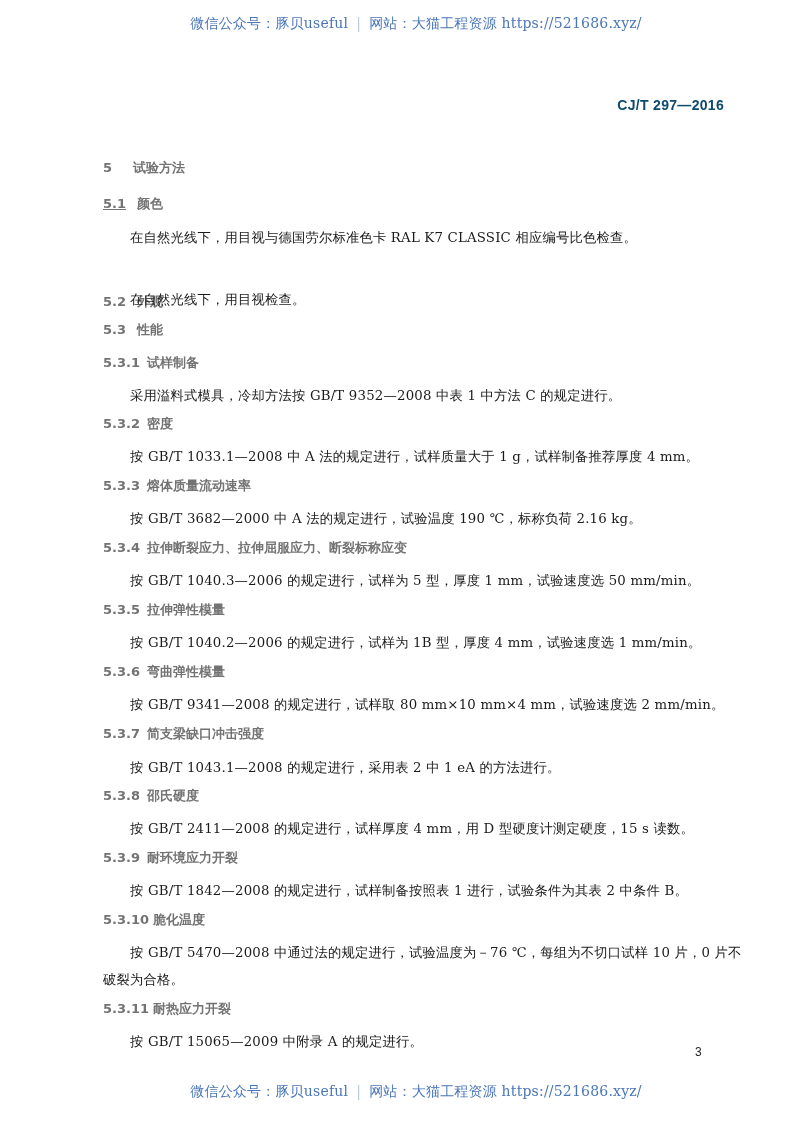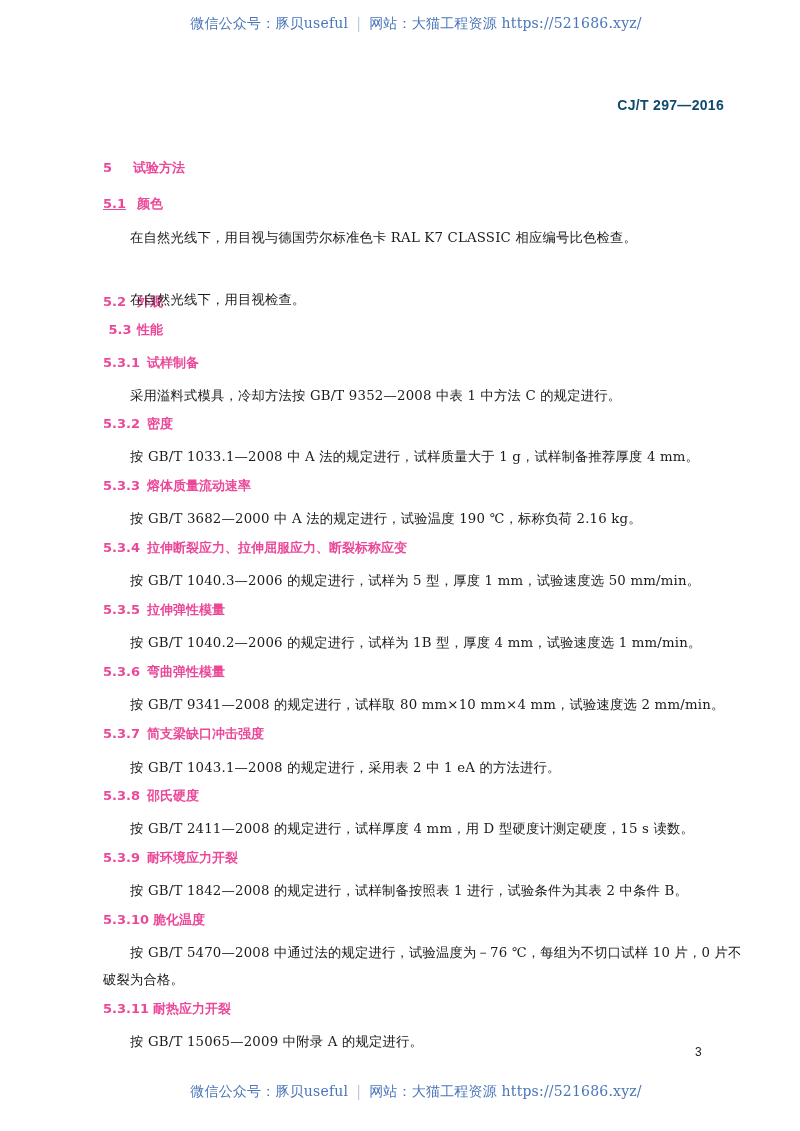--- a/index.html
+++ b/index.html
@@ -24,21 +24,21 @@
     letter-spacing: 0.3px;
   }
   .page-no {
     position: absolute; top: 1045px; left: 695px;
     font-family: "Liberation Sans", "DejaVu Sans", sans-serif;
     font-size: 12px; color: #222;
   }
   .heading {
     position: absolute; left: 103px;
     font-family: "DejaVu Sans", "Liberation Sans", sans-serif;
-    font-size: 13px; font-weight: bold; color: #ec4899;
+    font-size: 13px; font-weight: bold; color: #737373;
     white-space: nowrap;
   }
   .heading .num { display: inline-block; }
   .heading .title { display: inline-block; }
   .para {
     position: absolute; left: 130px;
     font-family: "DejaVu Serif", "Liberation Serif", serif;
     font-size: 13.3px; color: #1a1a1a;
     white-space: nowrap; letter-spacing: 0.2px;
   }
@@ -65,21 +65,21 @@
   <span class="num" style="width:34px;text-decoration:underline;">5.1</span><span class="title">颜色</span>
 </div>
 <div class="para" style="top:229px;">在自然光线下，用目视与德国劳尔标准色卡 RAL K7 CLASSIC 相应编号比色检查。</div>
 
 <div class="heading" style="top:258px;">
   <span class="num" style="width:34px;margin-top:36px;">5.2</span><span class="title">外观</span>
 </div>
 <div class="para" style="top:291px;">在自然光线下，用目视检查。</div>
 
 <div class="heading" style="top:321px;">
-  <span class="num" style="width:34px;text-align:center;">5.3</span><span class="title">性能</span>
+  <span class="num" style="width:34px;">5.3</span><span class="title">性能</span>
 </div>
 
 <div class="heading" style="top:354px;">
   <span class="num" style="width:44px;">5.3.1</span><span class="title">试样制备</span>
 </div>
 <div class="para" style="top:387px;">采用溢料式模具，冷却方法按 GB/T 9352—2008 中表 1 中方法 C 的规定进行。</div>
 
 <div class="heading" style="top:415px;">
   <span class="num" style="width:44px;">5.3.2</span><span class="title">密度</span>
 </div>

